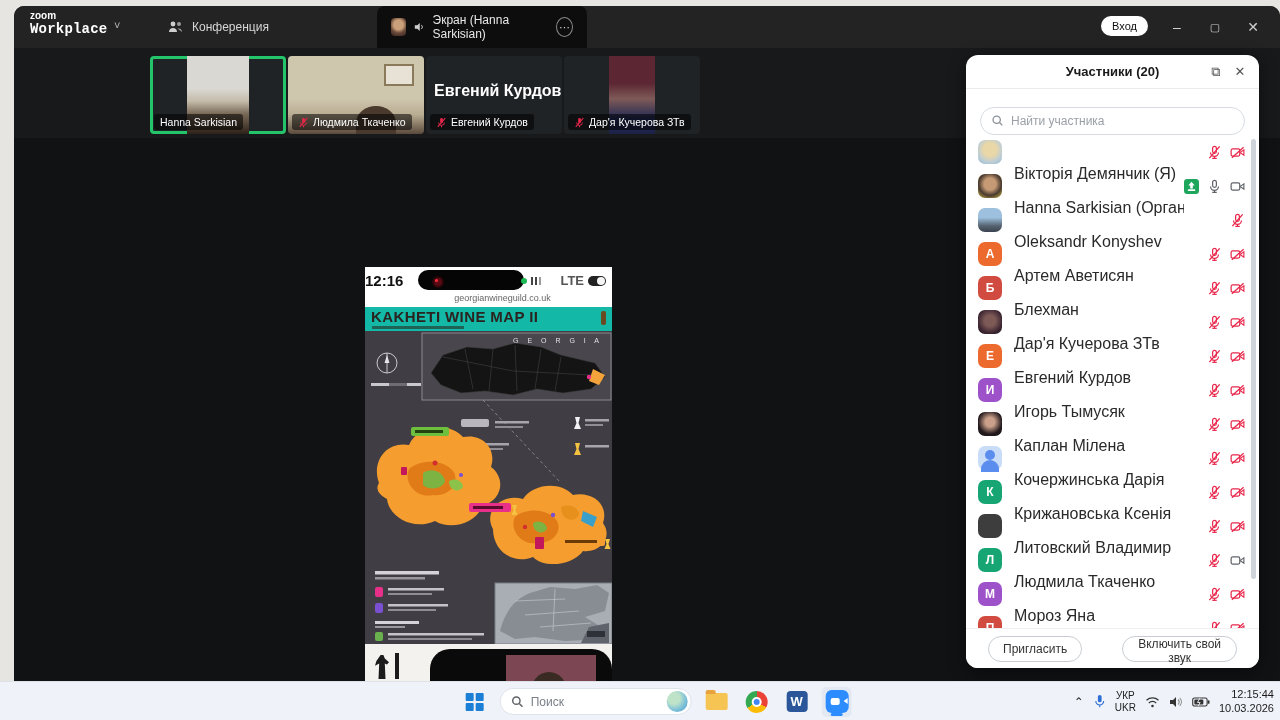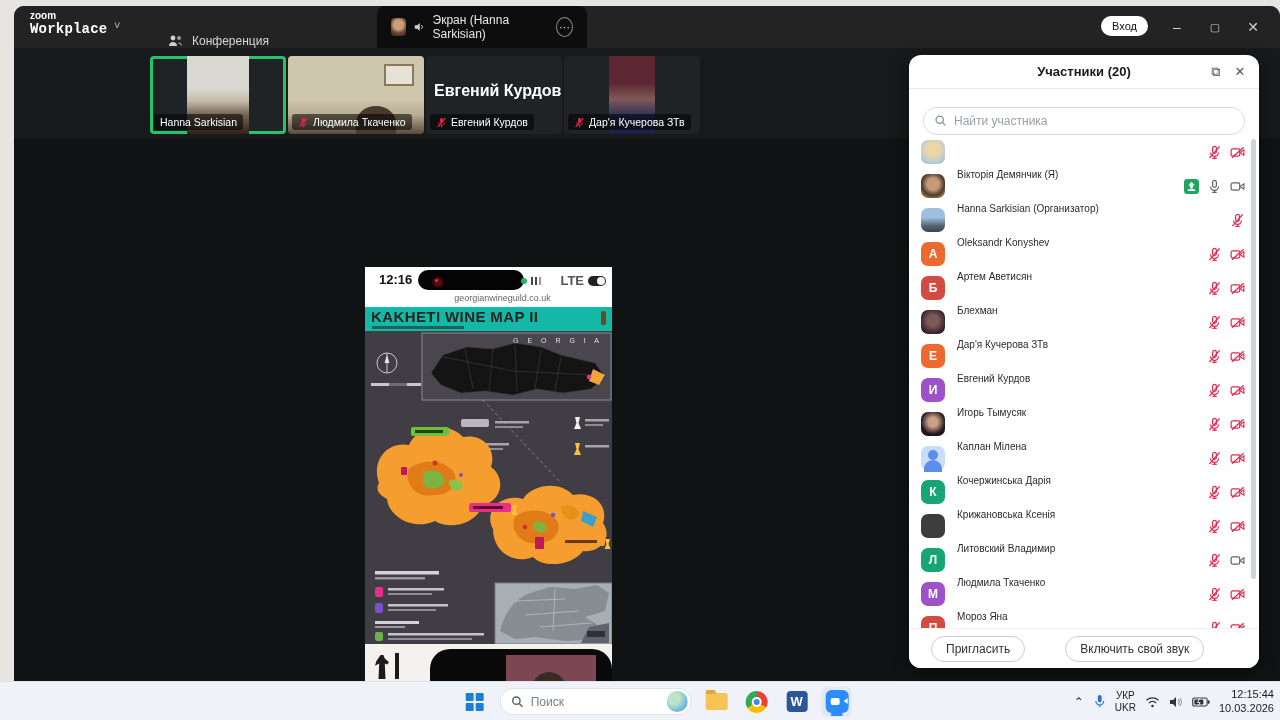--- a/index.html
+++ b/index.html
@@ -11,21 +11,21 @@
     background:#17191b; border-radius:10px 10px 0 0; overflow:hidden; }
 
   
   .titlebar { position:absolute; left:0; top:0; right:0; height:42px; background:#232323; }
   .brand { position:absolute; left:16px; top:5px; color:#fff; line-height:1.05; cursor:default; }
   .brand .b1 { font-size:10px; font-weight:bold; }
   .brand .b2 { font-size:14px; font-weight:bold; letter-spacing:.2px;font-family:Liberation Mono, monospace; }
   .brand-chevron { position:absolute; left:100px; top:13px; color:#bbb; font-size:11px; }
   .tab { position:absolute; top:0; height:42px; display:flex; align-items:center; gap:8px;
     color:#d6d6d6; font-size:12px; padding:0 14px; cursor:pointer; }
-  .tab.meeting { left:140px;align-items:flex-end; }
+  .tab.meeting { left:140px; }
   .tab.screen { left:363px; width:210px; background:#0d0d0d; border-radius:8px 8px 0 0; color:#e8e8e8; }
   .tab-avatar { width:18px; height:18px; border-radius:4px;
     background:radial-gradient(circle at 50% 38%, #caa07a 0 35%, #6b4a3a 60%, #33231f 100%); }
   .more-circle { width:20px; height:20px; border:1px solid #8a8a8a; border-radius:50%;
     color:#cfcfcf; font-size:11px; line-height:18px; text-align:center; margin-left:6px; }
   .signin-btn { position:absolute; right:132px; top:10px; background:#fff; color:#111;
     font-size:11px; padding:4px 11px; border-radius:11px; border:none; cursor:pointer; }
   .winctl { position:absolute; top:8px; width:30px; height:26px; color:#cfcfcf; font-size:14px;
     text-align:center; line-height:26px; cursor:pointer; }
   .ctl-min { right:88px; } .ctl-max { right:50px; font-size:11px; } .ctl-close { right:12px; }
@@ -49,21 +49,21 @@
     background:linear-gradient(180deg,#cfc6ae 0 55%,#b9ad92 75%,#5b4a3c 100%); }
   .v-ludmila::before { content:""; position:absolute; right:10px; top:8px; width:26px; height:18px;
     background:#e8e2d6; border:2px solid #8a7a5a; }
   .v-ludmila::after { content:""; position:absolute; right:28px; bottom:-6px; width:40px; height:34px;
     border-radius:50% 50% 0 0; background:#4a3a2e; }
 
   
   .share-area { position:absolute; left:0; top:132px; right:0; bottom:0; background:#101214; }
   .phone { position:absolute; left:351px; top:129px; width:247px; height:538px; background:#fff; overflow:hidden; }
   .statusbar { position:relative; height:26px; background:#fff; }
-  .clock { position:absolute; left:14px; top:5px; font-size:13px; font-weight:bold; color:#111; }
+  .clock { position:absolute; left:0; top:5px; font-size:15px; font-weight:bold; color:#111; }
   .notch { position:absolute; left:53px; top:3px; width:106px; height:20px; background:#050505; border-radius:10px; }
   .notch::before { content:""; position:absolute; left:14px; top:6px; width:8px; height:8px;
     border-radius:50%; background:#5a0a12; border:2px solid #2a0509; }
   .notch::after { content:""; position:absolute; left:17px; top:9px; width:3px; height:3px;
     border-radius:50%; background:#ff2b3a; }
   .sb-right { position:absolute; right:6px; top:6px; display:flex; align-items:center; gap:4px; }
   .greendot { width:6px; height:6px; border-radius:50%; background:#1db954; }
   .sigdots { width:12px; height:8px;
     background:linear-gradient(90deg,#444 0 2px,transparent 2px 4px,#444 4px 6px,transparent 6px 8px,#999 8px 10px,transparent 10px); }
   .lte { font-size:13px; color:#555; font-weight:bold;padding-left:13px; }
@@ -87,39 +87,39 @@
   .pip { position:absolute; left:416px; top:511px; width:182px; height:131px; background:#0a0a0a;
     border-radius:20px; overflow:hidden; cursor:pointer; }
   .pip-video { position:absolute; left:76px; top:6px; width:90px; height:119px;
     background:linear-gradient(180deg,#7c4652 0 22%,#a8827a 38%,#7d5a52 52%,#2b3a9e 72%,#1d2b86 100%); }
   .pip-video::before { content:""; position:absolute; left:28%; top:14%; width:36px; height:40px;
     border-radius:50% 50% 45% 45%; background:#3a2a24; }
   .pip-video::after { content:""; position:absolute; left:36%; top:22%; width:22px; height:26px;
     border-radius:50%; background:#caa087; }
 
   
-  .panel { position:absolute; right:21px; top:49px; width:350px; height:613px; background:#fff;
+  .panel { position:absolute; right:21px; top:49px; width:293px; height:613px; background:#fff;
     border-radius:12px; box-shadow:0 4px 18px rgba(0,0,0,.45); overflow:hidden; }
   .panel-header { position:relative; height:34px; border-bottom:1px solid #ececec; }
   .panel-title { position:absolute; left:0; right:0; top:9px; text-align:center; font-size:13px;
     font-weight:bold; color:#1a1a1a; }
   .popout-btn, .close-btn { position:absolute; top:8px; width:18px; height:18px; color:#555;
     font-size:13px; text-align:center; line-height:18px; cursor:pointer; }
   .popout-btn { right:34px; } .close-btn { right:10px; }
   .search-wrap { position:relative; margin:18px 14px 6px; }
   .search-input { width:100%; height:28px; border:1px solid #d7dbe0; border-radius:14px;
     padding:0 10px 0 30px; font-size:12px; color:#333; outline:none; font-family:inherit; }
   .search-input::placeholder { color:#9aa0a6; }
   .search-icon { position:absolute; left:11px; top:7px; width:13px; height:13px; color:#8a9098; }
   .plist { position:absolute; left:0; right:0; top:80px; bottom:40px; overflow:hidden; }
   .prow { position:relative; height:34px; display:flex; align-items:center; padding:0 14px 0 12px;
     cursor:pointer; }
   .pavatar { width:24px; height:24px; border-radius:7px; flex:none; margin-right:12px;
     color:#fff; font-size:12px; font-weight:bold; display:flex; align-items:center; justify-content:center; }
-  .pname { flex:1; font-size:10px; color:#2a2a2a; white-space:nowrap; overflow:hidden;margin-top:44px; }
+  .pname { flex:1; font-size:16px; color:#2a2a2a; white-space:nowrap; overflow:hidden;margin-top:44px; }
   .picons { display:flex; align-items:center; gap:8px; }
   .picons svg { width:15px; height:15px; display:block; }
   .p-viktoria { background:radial-gradient(circle at 50% 40%, #e9d7a8 0 35%, #b8ccd8 70%, #8fb0c2 100%); }
   .p-hanna { background:radial-gradient(circle at 50% 42%, #c59a74 0 32%, #4a3a30 62%, #d8c14a 100%); }
   .p-oleksandr { background:linear-gradient(180deg,#9cc0dd 0 40%,#55616e 75%,#3b4450 100%); }
   .p-darya { background:radial-gradient(circle at 50% 45%, #7e5a57 0 30%, #3a2430 70%, #241822 100%); }
   .p-kaplan { background:radial-gradient(circle at 50% 42%, #caa08a 0 25%, #241a1e 65%, #141014 100%); }
   .p-litovsky { background:#3d3d3d; }
   .p-person { background:#c9ddf8; position:relative; }
   .p-person::before { content:""; position:absolute; left:7px; top:4px; width:10px; height:10px;

